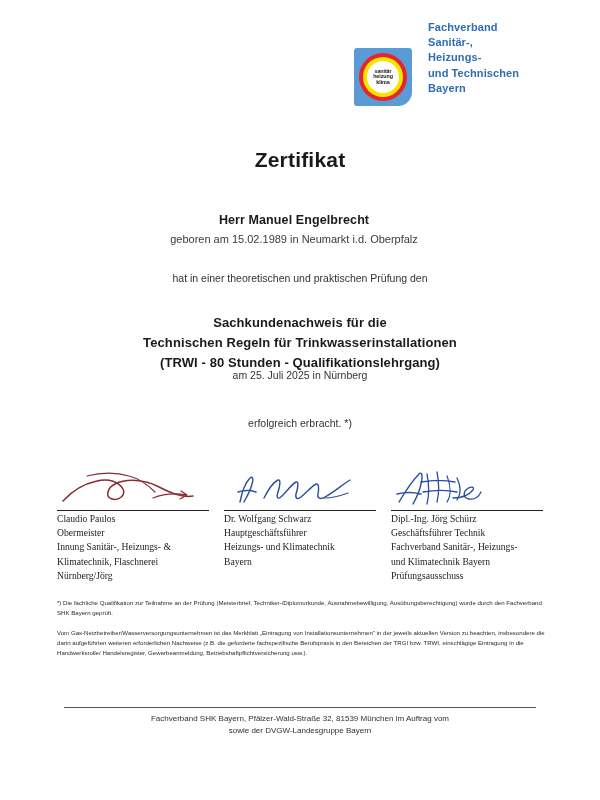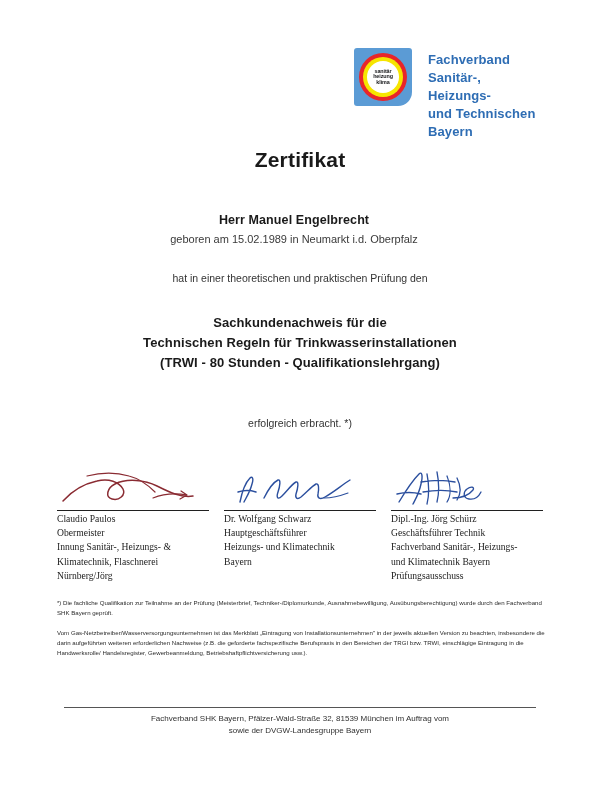--- a/index.html
+++ b/index.html
@@ -83,26 +83,25 @@
   .logo-center span {
     font-size: 5.4px;
     font-weight: bold;
     color: #16171a;
     letter-spacing: -0.1px;
   }
 
   .org-name {
     margin-left: 14px;
     color: #2e6db4;
-    font-size: 13px;
+    font-size: 11px;
     font-weight: bold;
     line-height: 1.38;
     letter-spacing: 0.1px;
     padding-top: 2px;
-    margin-top: 31px;
   }
   .org-name div { white-space: nowrap; }
 
   
   .doc-title {
     position: absolute;
     top: 148px;
     left: 0;
     width: 600px;
     text-align: center;
@@ -279,20 +278,21 @@
   </div>
 
   <div class="intro-line">hat in einer theoretischen und praktischen Prüfung den</div>
 
   <div class="subject">
     <div>Sachkundenachweis für die</div>
     <div>Technischen Regeln für Trinkwasserinstallationen</div>
     <div>(TRWI - 80 Stunden - Qualifikationslehrgang)</div>
   </div>
 
+  <div class="exam-date">am 25. Juli 2025 in Nürnberg</div>
 
   <div class="result">erfolgreich erbracht. *)</div>
 
   <div class="signatures">
 
     <div class="sig-col">
       <div class="sig-area">
         <svg viewBox="0 0 152 44" preserveAspectRatio="none" aria-hidden="true">
           <path d="M6 33 C14 24, 26 16, 40 13 C52 10, 62 14, 66 21 C69 27, 62 33, 55 31 C48 29, 50 20, 58 16 C70 10, 88 12, 100 18 C112 24, 124 30, 136 28" fill="none" stroke="#8a2b32" stroke-width="1.5" stroke-linecap="round"></path>
           <path d="M30 8 C42 5, 58 4, 72 8 C84 11, 92 18, 98 24" fill="none" stroke="#8a2b32" stroke-width="1.2" stroke-linecap="round"></path>

